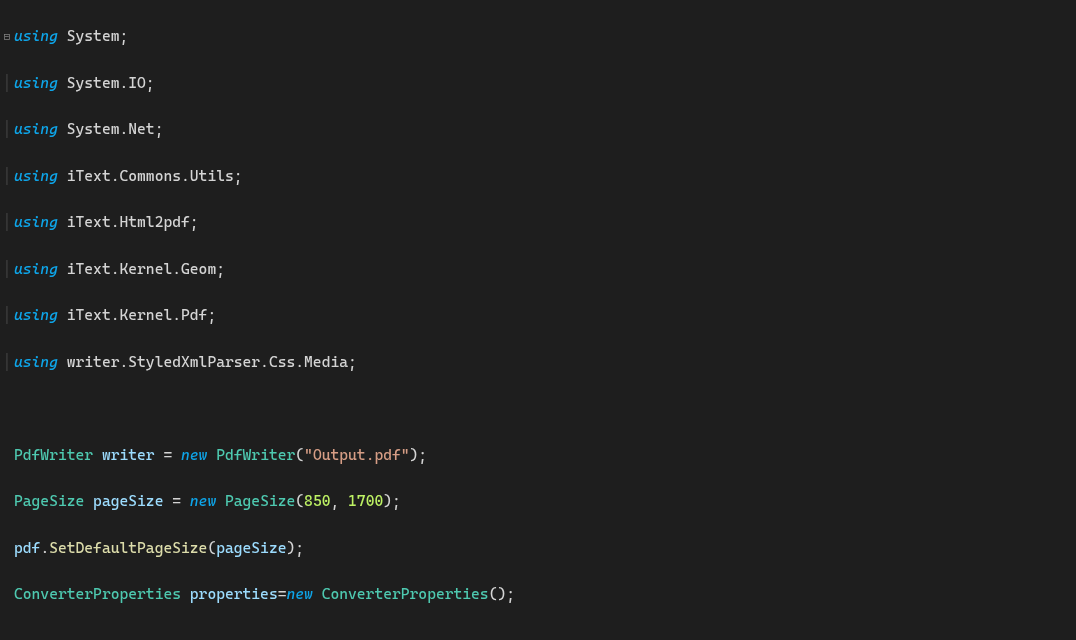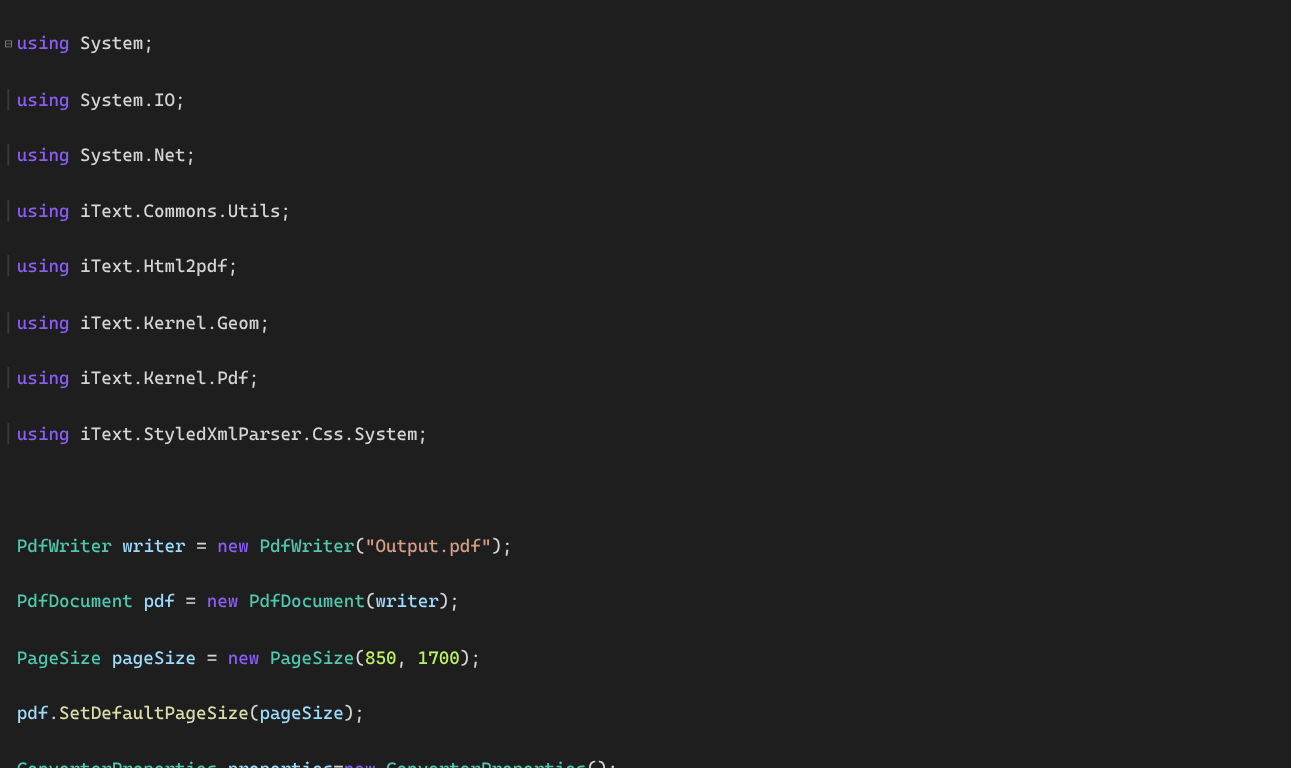--- a/index.html
+++ b/index.html
@@ -33,44 +33,43 @@
     top: -1px;
   }
   .vbar {
     display:inline-block;
     width:14px;
     text-align:center;
     color:#3a3a3a;
     vertical-align: top;
   }
   .line { display:block; }
-  .kw { color: #8b5cf6; }            
+  .kw { color: #0ea5e9; font-style: italic; }            
   .type { color: #4ec9b0; text-align: center; }          
   .var { color: #9cdcfe; }           
   .method { color: #dcdcaa; margin-top: 24px; }        
   .str { color: #d69d85; }           
   .num { color: #bef264; }           
   .punct { color: #d4d4d4; }
   .white { color:#d4d4d4;margin-top:33px; }
 </style>
 </head>
 <body>
 
 <div class="editor">
 <span class="line"><span class="gutter"><span class="fold">⊟</span></span><span class="kw">using</span> <span class="white">System</span><span class="punct">;</span></span>
 <span class="line"><span class="vbar">│</span><span class="kw">using</span> <span class="white">System.IO</span><span class="punct">;</span></span>
 <span class="line"><span class="vbar">│</span><span class="kw">using</span> <span class="white">System.Net</span><span class="punct">;</span></span>
 <span class="line"><span class="vbar">│</span><span class="kw">using</span> <span class="white">iText.Commons.Utils</span><span class="punct">;</span></span>
 <span class="line"><span class="vbar">│</span><span class="kw">using</span> <span class="white">iText.Html2pdf</span><span class="punct">;</span></span>
 <span class="line"><span class="vbar">│</span><span class="kw">using</span> <span class="white">iText.Kernel.Geom</span><span class="punct">;</span></span>
 <span class="line"><span class="vbar">│</span><span class="kw">using</span> <span class="white">iText.Kernel.Pdf</span><span class="punct">;</span></span>
-<span class="line"><span class="vbar">│</span><span class="kw">using</span> <span class="white">iText.StyledXmlParser.Css.System</span><span class="punct">;</span></span>
+<span class="line"><span class="vbar">│</span><span class="kw">using</span> <span class="white">writer.StyledXmlParser.Css.Media</span><span class="punct">;</span></span>
 <span class="line"><span class="vbar"> </span></span>
 <span class="line"><span class="vbar"> </span><span class="type">PdfWriter</span> <span class="var">writer</span> <span class="punct">=</span> <span class="kw">new</span> <span class="type">PdfWriter</span><span class="punct">(</span><span class="str">"Output.pdf"</span><span class="punct">);</span></span>
-<span class="line"><span class="vbar"> </span><span class="type">PdfDocument</span> <span class="var">pdf</span> <span class="punct">=</span> <span class="kw">new</span> <span class="type">PdfDocument</span><span class="punct">(</span><span class="var">writer</span><span class="punct">);</span></span>
 <span class="line"><span class="vbar"> </span><span class="type">PageSize</span> <span class="var">pageSize</span> <span class="punct">=</span> <span class="kw">new</span> <span class="type">PageSize</span><span class="punct">(</span><span class="num">850</span><span class="punct">, </span><span class="num">1700</span><span class="punct">);</span></span>
 <span class="line"><span class="vbar"> </span><span class="var">pdf</span><span class="punct">.</span><span class="method">SetDefaultPageSize</span><span class="punct">(</span><span class="var">pageSize</span><span class="punct">);</span></span>
 <span class="line"><span class="vbar"> </span><span class="type">ConverterProperties</span> <span class="var">properties</span><span class="punct">=</span><span class="kw">new</span> <span class="type">ConverterProperties</span><span class="punct">();</span></span>
 
 
 
 
 
 
 

